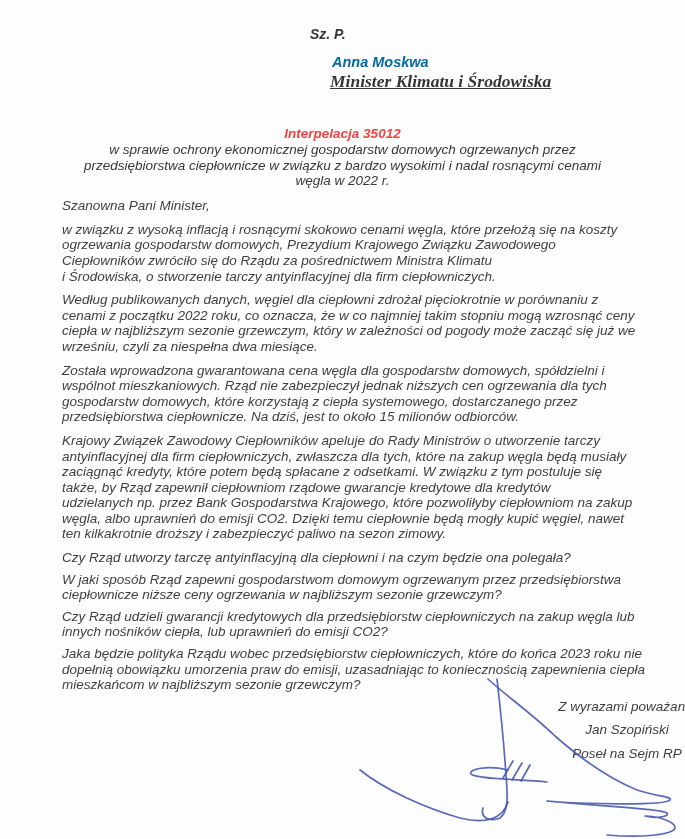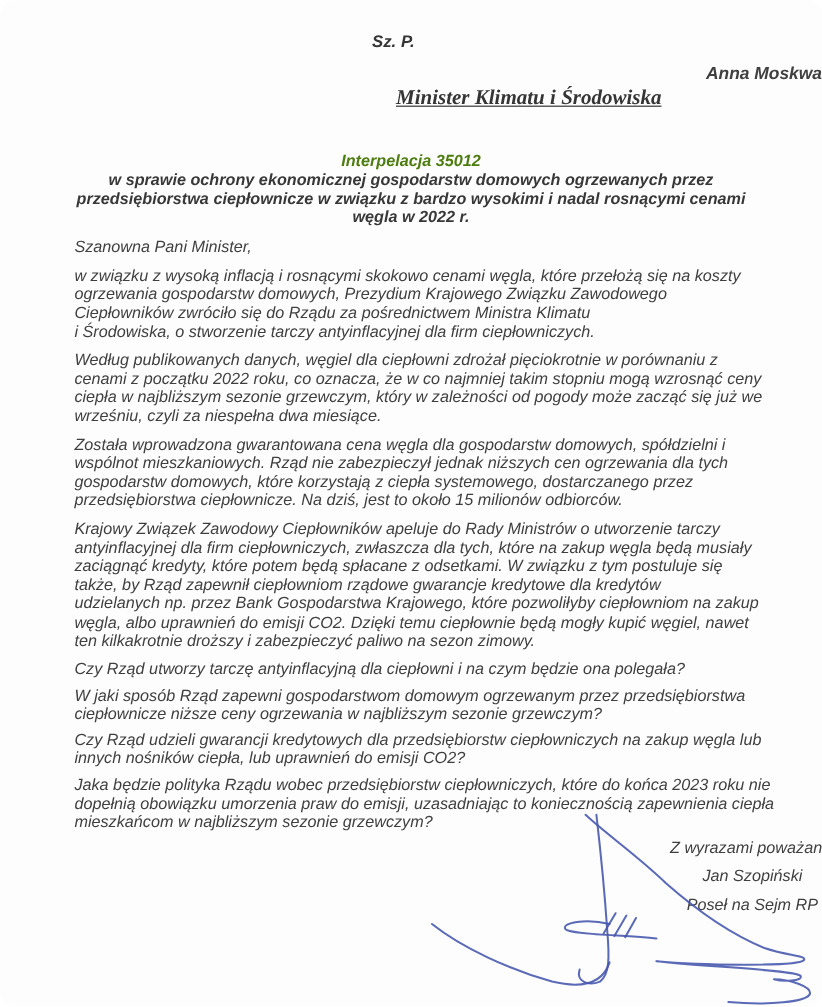--- a/index.html
+++ b/index.html
@@ -25,49 +25,48 @@
     font-size: 14px;
     font-weight: bold;
     font-style: italic;
     color: #353535;
   }
   .recipient-name {
     margin: 12px 0 0 332px;
     font-size: 14.5px;
     font-weight: bold;
     font-style: italic;
-    color: #404040;
-    text-align: right;
+    color: #0369a1;
   }
   .recipient-title {
     margin: 1px 0 0 330px;
     font-family: "Liberation Serif", serif;
     font-size: 17.5px;
     font-weight: bold;
     font-style: italic;
     color: #353535;
     text-decoration: underline;
   }
 
   
   .doc-heading {
     margin-top: 34px;
     text-align: center;
     font-size: 13.5px;
     font-weight: bold;
     font-style: italic;
     line-height: 15.8px;
-    color: #4d7c0f;
+    color: #ef4444;
   }
   .doc-subject {
     max-width: 565px;
     margin: 0 auto;
     text-align: center;
     font-size: 13.5px;
-    font-weight: bold;
+    font-weight: normal;
     font-style: italic;
     line-height: 15.8px;
     color: #383838;
     white-space: pre-line;
   }
 
   
   .letter-body {
     margin: 9px 23px 0 62px;
     width: 600px;

